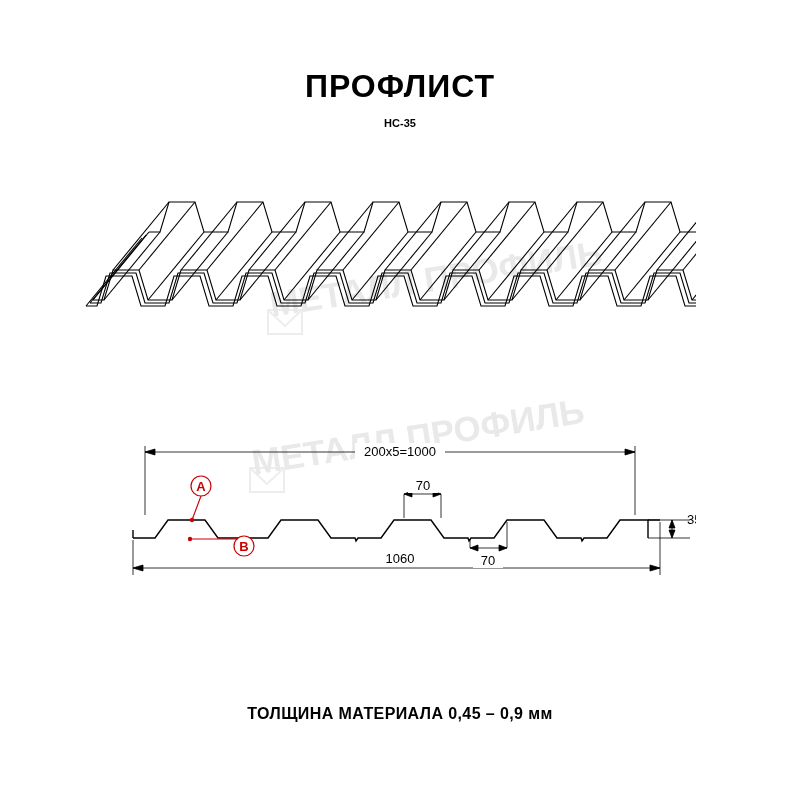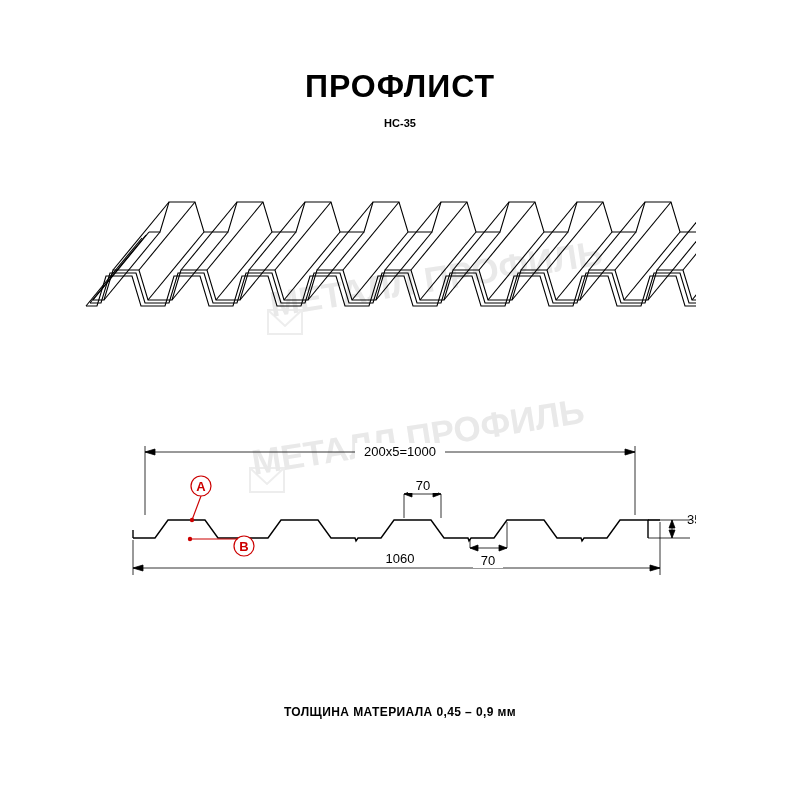--- a/index.html
+++ b/index.html
@@ -35,21 +35,21 @@
     font-size: 11px;
     font-weight: bold;
     color: #000000;
   }
   .footer {
     position: absolute;
     top: 705px;
     left: 0;
     width: 800px;
     text-align: center;
-    font-size: 12px;
+    font-size: 16px;
     font-weight: bold;
     letter-spacing: 0.4px;
     color: #000000;
   }
   svg.layer {
     position: absolute;
     left: 0;
     top: 0;
     width: 800px;
     height: 800px;

